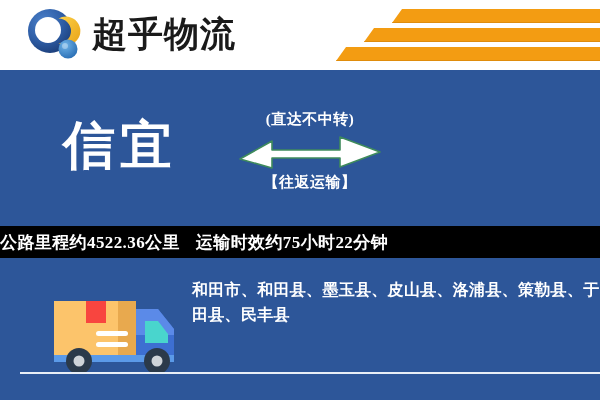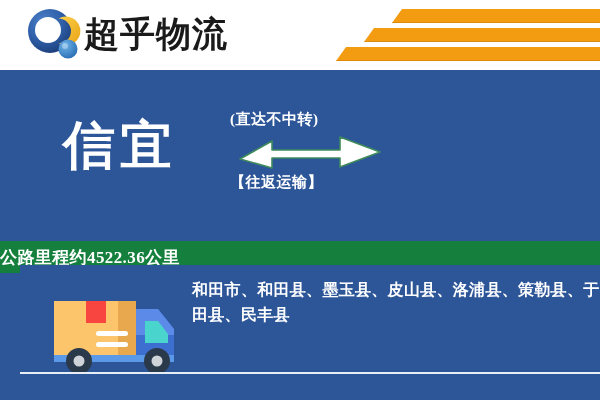--- a/index.html
+++ b/index.html
@@ -38,20 +38,21 @@
     display: flex;
     align-items: center;
   }
   .logo-mark {
     position: relative;
     width: 60px;
     height: 58px;
     flex: 0 0 auto;
   }
   .wordmark {
+    margin-left: 8px;
     display: flex;
     flex-direction: column;
     justify-content: center;
   }
   .wordmark-cn {
     font-family: "Liberation Serif", "DejaVu Serif", serif;
     font-size: 35px;
     font-weight: bold;
     color: #1a1a1a;
     line-height: 1.08;
@@ -105,45 +106,45 @@
     white-space: nowrap;
   }
   .city-origin { left: 55px; }
   .city-dest   { left: 388px; }
 
   .arrow-block {
     position: absolute;
     left: 222px;
     top: 40px;
     width: 160px;
-    text-align: left;
+    text-align: center;
   }
   .arrow-caption {
     font-family: "Liberation Serif", "DejaVu Serif", serif;
     font-size: 15px;
     font-weight: bold;
     color: #ffffff;
     letter-spacing: 0.5px;
     white-space: nowrap;
   }
   .arrow-caption-top { margin-bottom: 4px; }
   .arrow-caption-bottom { }
   .arrow-svg {
     display: block;
     margin: 0 auto;
   }
 
   
   .infobar {
     position: absolute;
     left: 0;
-    top: 241px;
+    top: 226px;
     width: 600px;
     height: 32px;
-    background: #15803d;
+    background: #000000;
     display: flex;
     align-items: center;
     justify-content: flex-start;
   }
   .infobar-text {
     font-family: "Liberation Serif", "DejaVu Serif", serif;
     font-size: 17px;
     font-weight: bold;
     color: #ffffff;
     letter-spacing: 0.4px;
@@ -262,20 +263,21 @@
 
       <div class="arrow-caption arrow-caption-bottom">【往返运输】</div>
     </div>
 
 
   </div>
 
   <div class="infobar">
     <span class="infobar-text">公路里程约4522.36公里</span>
     <span class="infobar-gap"></span>
+    <span class="infobar-text">运输时效约75小时22分钟</span>
   </div>
 
   <div class="coverage">
 
     <div class="truck">
       <svg width="140" height="100" viewBox="0 0 140 100">
 
         <path d="M 88 36 L 110 36 L 126 56 L 126 82 L 88 82 Z" fill="#3d6fd1"></path>
         <path d="M 88 36 L 110 36 L 126 56 L 126 62 L 88 62 Z" fill="#5b8ae8"></path>
 

